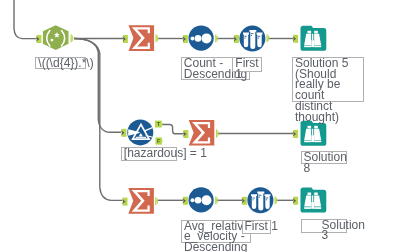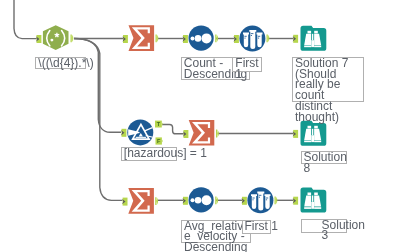--- a/index.html
+++ b/index.html
@@ -254,21 +254,21 @@
         </g>
       </g>
     </g>
   </svg>
 
 </div>
 
 <div class="lbl" style="left:35.3px;top:56.7px;width:50.7px;height:12.5px;white-space:nowrap;">\((\d{4}).*\)</div>
 <div class="lbl" style="left:180.8px;top:57.3px;width:69px;height:23px;">Count - Descending</div>
 <div class="lbl" style="left:232.3px;top:57px;width:30px;height:14.5px;">First 1</div>
-<div class="lbl" style="left:292px;top:57px;width:72px;height:45px;white-space:pre-wrap;">Solution 7
+<div class="lbl" style="left:292px;top:57px;width:72px;height:45px;white-space:pre-wrap;">Solution 5
 (Should really be
 count distinct
 thought)</div>
 <div class="lbl" style="left:120.8px;top:146.5px;width:56px;height:14px;white-space:nowrap;">[hazardous] = 1</div>
 <div class="lbl" style="left:300.5px;top:151px;width:46.5px;height:13px;">Solution 8</div>
 <div class="lbl" style="left:181px;top:219.5px;width:70px;height:23px;overflow-wrap:anywhere;">Avg_relative_velocity - Descending</div>
 <div class="lbl" style="left:241.5px;top:219.5px;width:29px;height:14.5px;white-space:nowrap;">First 1</div>
 <div class="lbl" style="left:300.6px;top:218.6px;width:46px;height:14.3px;padding-left:20px;">Solution 3</div>
 
 </body></html>

